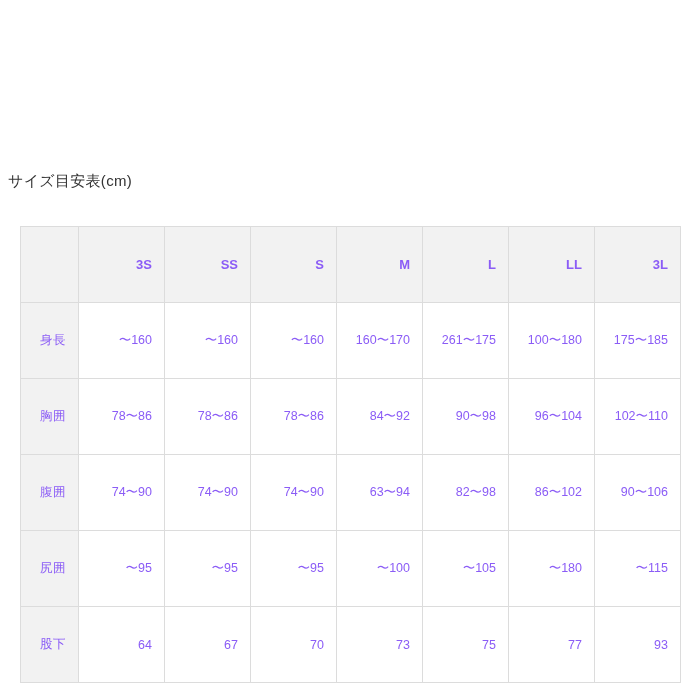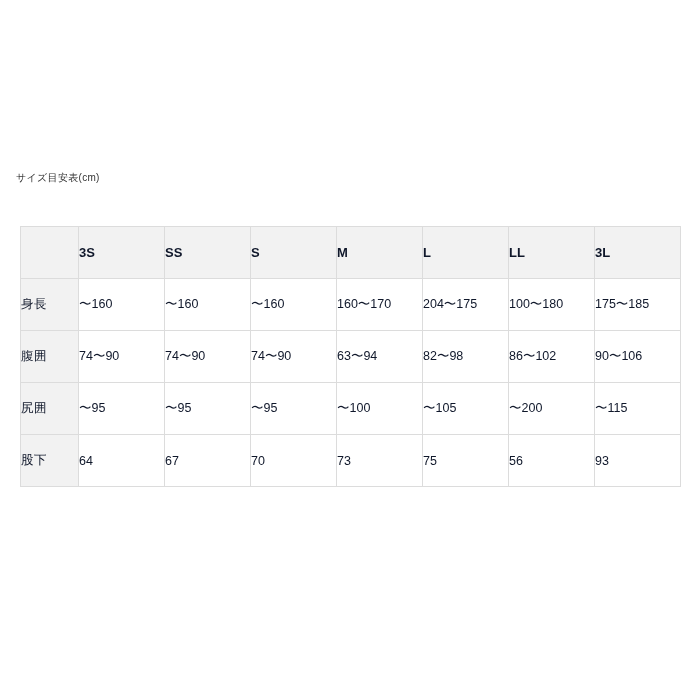--- a/index.html
+++ b/index.html
@@ -15,48 +15,48 @@
     overflow: hidden;
   }
   .page {
     position: relative;
     width: 700px;
     height: 700px;
     box-sizing: border-box;
   }
   .caption {
     position: absolute;
-    left: 16px;
+    left: 8px;
     top: 172px;
-    font-size: 10px;
+    font-size: 15px;
     line-height: 1.2;
     color: #333333;
     letter-spacing: 0.3px;
   }
   .table-wrap {
     position: absolute;
     left: 20px;
     top: 226px;
     width: 660px;
   }
   table.size-table {
     border-collapse: collapse;
     width: 660px;
     table-layout: fixed;
   }
   table.size-table td,
   table.size-table th {
     border: 1px solid #dcdcdc;
     height: 51px;
-    text-align: left;
+    text-align: right;
     vertical-align: middle;
     font-size: 12.5px;
     font-weight: normal;
-    color: #0f172a;
-    padding: 0;
+    color: #8b5cf6;
+    padding: 12px;
   }
   table.size-table thead th {
     background: #f2f2f2;
     font-weight: bold;
     font-size: 13px;
   }
   table.size-table thead th.corner {
     background: #f2f2f2;
     border-left: 1px solid #dcdcdc;
   }
@@ -100,51 +100,61 @@
           <th>3L</th>
         </tr>
       </thead>
       <tbody>
         <tr>
           <th class="rowhead">身長</th>
           <td>〜160</td>
           <td>〜160</td>
           <td>〜160</td>
           <td>160〜170</td>
-          <td>204〜175</td>
+          <td>261〜175</td>
           <td>100〜180</td>
           <td>175〜185</td>
+        </tr>
+        <tr>
+          <th class="rowhead">胸囲</th>
+          <td>78〜86</td>
+          <td>78〜86</td>
+          <td>78〜86</td>
+          <td>84〜92</td>
+          <td>90〜98</td>
+          <td>96〜104</td>
+          <td>102〜110</td>
         </tr>
         <tr>
           <th class="rowhead">腹囲</th>
           <td>74〜90</td>
           <td>74〜90</td>
           <td>74〜90</td>
           <td>63〜94</td>
           <td>82〜98</td>
           <td>86〜102</td>
           <td>90〜106</td>
         </tr>
         <tr>
           <th class="rowhead">尻囲</th>
           <td>〜95</td>
           <td>〜95</td>
           <td>〜95</td>
           <td>〜100</td>
           <td>〜105</td>
-          <td>〜200</td>
+          <td>〜180</td>
           <td>〜115</td>
         </tr>
         <tr>
           <th class="rowhead">股下</th>
           <td>64</td>
           <td>67</td>
           <td>70</td>
           <td>73</td>
           <td>75</td>
-          <td>56</td>
+          <td>77</td>
           <td>93</td>
         </tr>
       </tbody>
     </table>
   </div>
 
 </div>
 
 </body></html>

